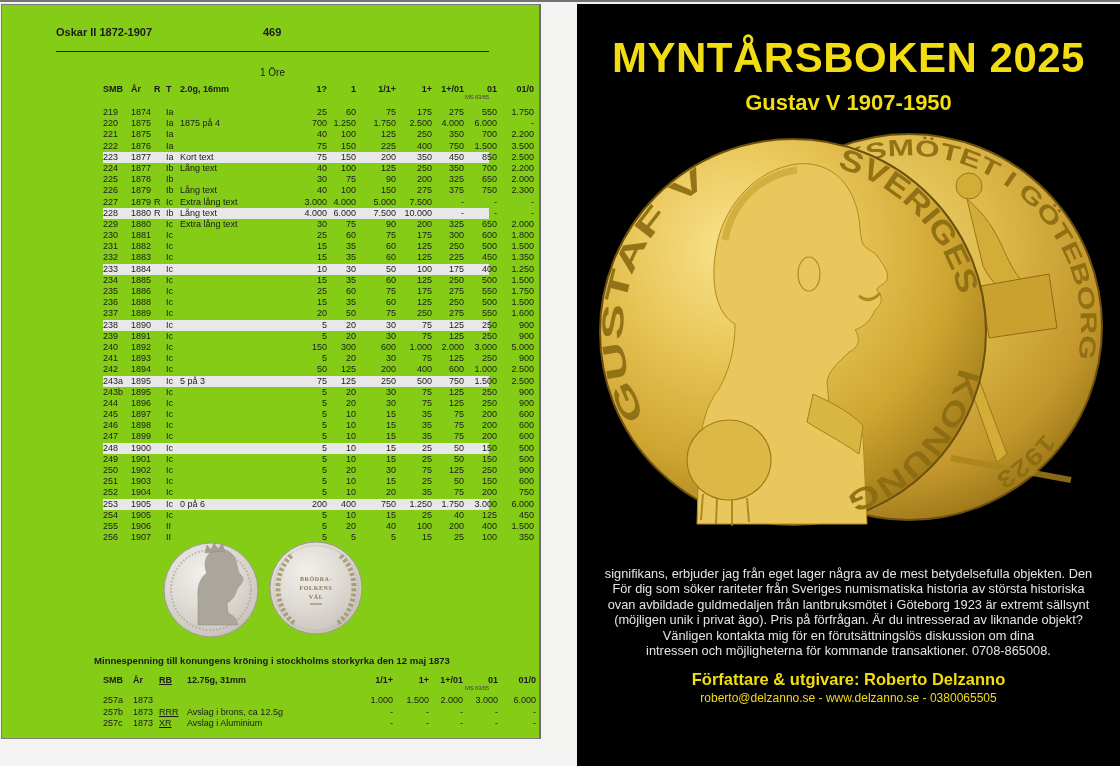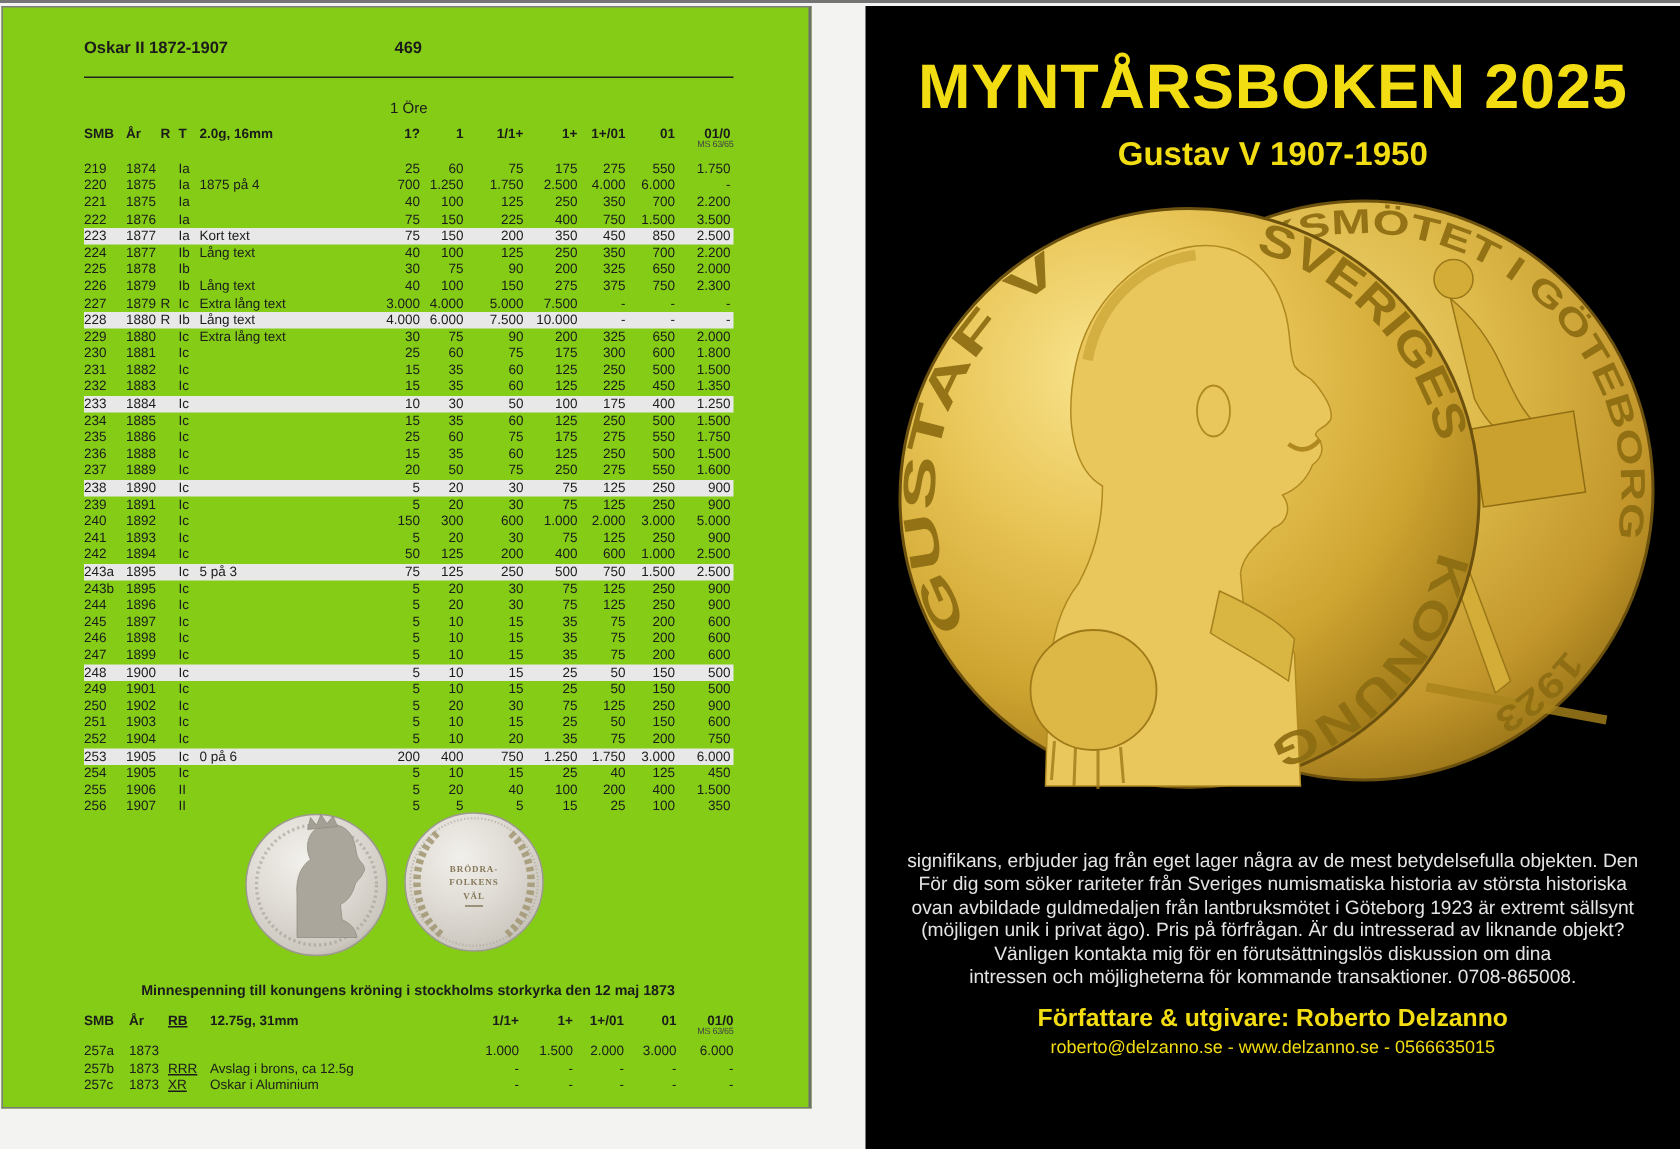--- a/index.html
+++ b/index.html
@@ -14,21 +14,21 @@
     background:#84cc16;border:1px solid #7c7c7c;border-right:2px solid #6d6d6d;
     box-sizing:border-box;color:#1b1b1b;
   }
   .lp-title{position:absolute;left:54px;top:21px;font-size:11px;font-weight:bold;}
   .lp-pagenum{position:absolute;left:261px;top:21px;font-size:11px;font-weight:bold;}
   .lp-rule{position:absolute;left:54px;top:46px;width:433px;height:0;border-top:1.5px solid #222;}
   .lp-section{position:absolute;left:54px;top:62px;width:433px;text-align:center;font-size:10px;font-weight:normal;}
   .t1{position:absolute;left:54px;top:78px;width:433px;font-size:9px;}
   .t2{position:absolute;left:54px;top:670px;width:433px;font-size:9px;}
   .thead{position:relative;height:24px;}
-  .trow{display:flex;height:11.2px;line-height:11.2px;white-space:nowrap;}
+  .trow{display:flex;height:11.2px;line-height:11.2px;white-space:nowrap;margin-left:47px;}
   .t2 .trow{height:11.5px;line-height:11.5px;}
   .hrow{font-weight:bold;height:12px;line-height:12px;}
   .shaded{background:var(--shade,#e8e8e8);}
   .trow span{flex:none;display:block;}
   .c-smb{width:28px;} .c-ar{width:23px;} .c-r{width:12px;} .c-t{width:14px;} .c-var{width:85px;}
   .c-p{text-align:right;}
   .p0{width:62px;} .p1{width:29px;} .p2{width:40px;} .p3{width:36px;} .p4{width:32px;} .p5{width:33px;} .p6{width:37px;}
   .c2-smb{width:30px;} .c2-ar{width:26px;} .c2-rb{width:28px;text-decoration:underline;} .c2-desc{width:154px;}
   .q0{width:52px;} .q1{width:36px;} .q2{width:34px;} .q3{width:35px;} .q4{width:38px;}
   .ms-note{position:absolute;right:0;top:11px;font-size:6px;color:#444;letter-spacing:-0.2px;}
@@ -698,21 +698,21 @@
           <span class="c-p q0">-</span>
           <span class="c-p q1">-</span>
           <span class="c-p q2">-</span>
           <span class="c-p q3">-</span>
           <span class="c-p q4">-</span>
         </div>
         <div class="trow">
           <span class="c2-smb">257c</span>
           <span class="c2-ar">1873</span>
           <span class="c2-rb">XR</span>
-          <span class="c2-desc">Oskar i Aluminium</span>
+          <span class="c2-desc">Avslag i Aluminium</span>
           <span class="c-p q0">-</span>
           <span class="c-p q1">-</span>
           <span class="c-p q2">-</span>
           <span class="c-p q3">-</span>
           <span class="c-p q4">-</span>
         </div>
       </div>
   </div>
 </div>
 
@@ -788,14 +788,14 @@
 
   <div class="rp-body">
     <div>signifikans, erbjuder jag från eget lager några av de mest betydelsefulla objekten. Den</div>
     <div>För dig som söker rariteter från Sveriges numismatiska historia av största historiska</div>
     <div>ovan avbildade guldmedaljen från lantbruksmötet i Göteborg 1923 är extremt sällsynt</div>
     <div>(möjligen unik i privat ägo). Pris på förfrågan. Är du intresserad av liknande objekt?</div>
     <div>Vänligen kontakta mig för en förutsättningslös diskussion om dina</div>
     <div>intressen och möjligheterna för kommande transaktioner. 0708-865008.</div>
   </div>
   <div class="rp-author">Författare &amp; utgivare: Roberto Delzanno</div>
-  <div class="rp-contact">roberto@delzanno.se - www.delzanno.se - 0566635015</div>
+  <div class="rp-contact">roberto@delzanno.se - www.delzanno.se - 0380065505</div>
 </div>
 
 </body></html>

